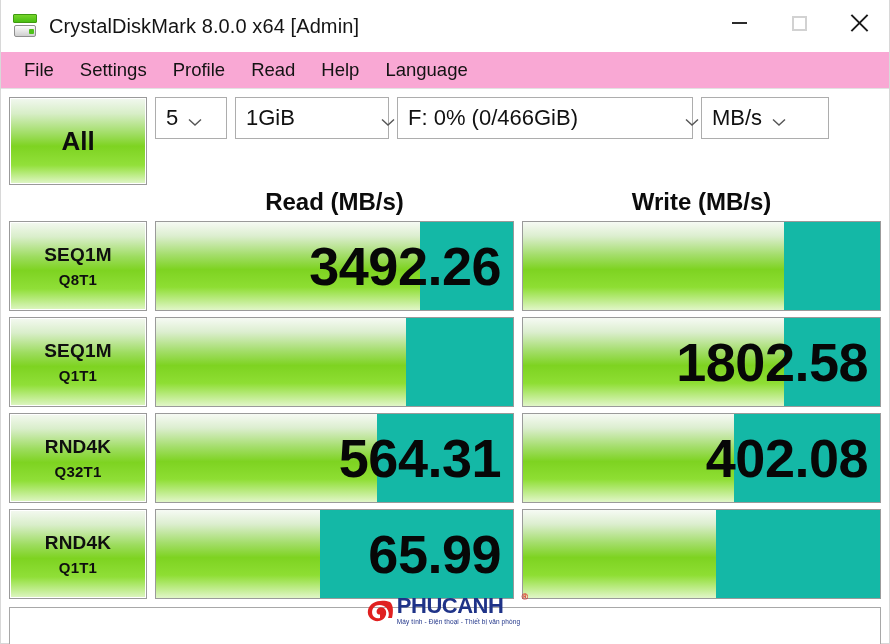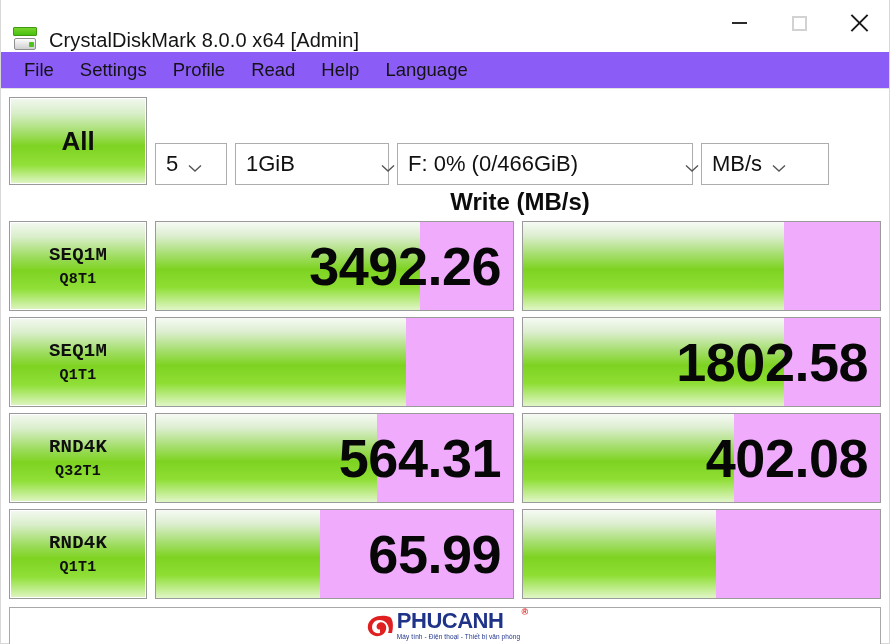--- a/index.html
+++ b/index.html
@@ -24,21 +24,21 @@
     border: 1px solid #d8d8d8;
     border-top: none;
   }
 
   
   .titlebar {
     position: relative;
     height: 52px;
     background: #ffffff;
     display: flex;
-    align-items: flex-end;
+    align-items: center;
   }
   .app-icon {
     width: 26px;
     height: 26px;
     margin-left: 11px;
     margin-right: 11px;
     position: relative;
     flex: none;
   }
   .app-icon .platter {
@@ -108,34 +108,34 @@
   }
   .close-glyph:before { transform: rotate(45deg); }
   .close-glyph:after  { transform: rotate(-45deg); }
 
   
   .menubar {
     height: 36px;
     display: flex;
     align-items: center;
     padding-left: 10px;
-    background: #8b5cf6;
+    background: #f9a8d4;
     border-bottom: 1px solid #e2e2e2;
   }
   .menu-item {
     font-size: 18.5px;
     color: #131313;
     padding: 2px 13px 3px 13px;
     white-space: nowrap;
   }
 
   
   .toolbar {
     display: flex;
-    align-items: flex-end;
+    align-items: flex-start;
     padding: 8px 16px 0 8px;
     gap: 8px;
   }
   .all-button {
     width: 138px;
     height: 88px;
     border: 1px solid #9a9a9a;
     box-shadow: inset 0 0 0 1px #ffffff;
     background: linear-gradient(180deg,
                 #f2f8f0 0%,
@@ -227,39 +227,38 @@
                 #9cdc5d 40%,
                 #7ed321 55%,
                 #90df38 76%,
                 #dff6c5 100%);
     box-sizing: border-box;
     display: flex;
     flex-direction: column;
     align-items: center;
     justify-content: center;
     gap: 5px;
-    font-family: Liberation Mono, monospace;
   }
   .row-label .l1 {
     font-size: 19px;
     font-weight: bold;
     color: #0f0f0f;
     letter-spacing: 0.2px;
   }
   .row-label .l2 {
     font-size: 15px;
     font-weight: bold;
     color: #0f0f0f;
     letter-spacing: 0.2px;
   }
   .cell {
     flex: 1;
     position: relative;
     border: 1px solid #9a9a9a;
-    background: #f0abfc;
+    background: #14b8a6;
     box-sizing: border-box;
     overflow: hidden;
     display: flex;
     align-items: center;
     justify-content: flex-end;
   }
   .cell .fill {
     position: absolute;
     left: 0; top: 0; bottom: 0;
     background: linear-gradient(180deg,
@@ -288,21 +287,21 @@
     height: 48px;
     border: 1px solid #a8a8a8;
     background: #ffffff;
     box-sizing: border-box;
   }
 
   
   .watermark {
     position: absolute;
     left: 0;
-    bottom: 0;
+    bottom: 15px;
     width: 882px;
     height: 46px;
     display: flex;
     align-items: flex-end;
     justify-content: center;
     pointer-events: none;
   }
   .wm-inner {
     display: flex;
     align-items: flex-end;
@@ -419,20 +418,21 @@
           <svg class="caret-svg" width="14" height="9" viewBox="0 0 14 9">
               <path d="M1 1.5 L7 7 L13 1.5" fill="none" stroke="#555" stroke-width="1.4"></path>
             </svg>
         </span>
       </div>
     </div>
   </div>
 
   <div class="col-headers">
     <div class="col-spacer"></div>
+    <div class="col-head read">Read (MB/s)</div>
     <div class="col-head write">Write (MB/s)</div>
   </div>
 
   <div class="rows">
 
     <div class="row">
       <div class="row-label">
         <span class="l1">SEQ1M</span>
         <span class="l2">Q8T1</span>
       </div>

